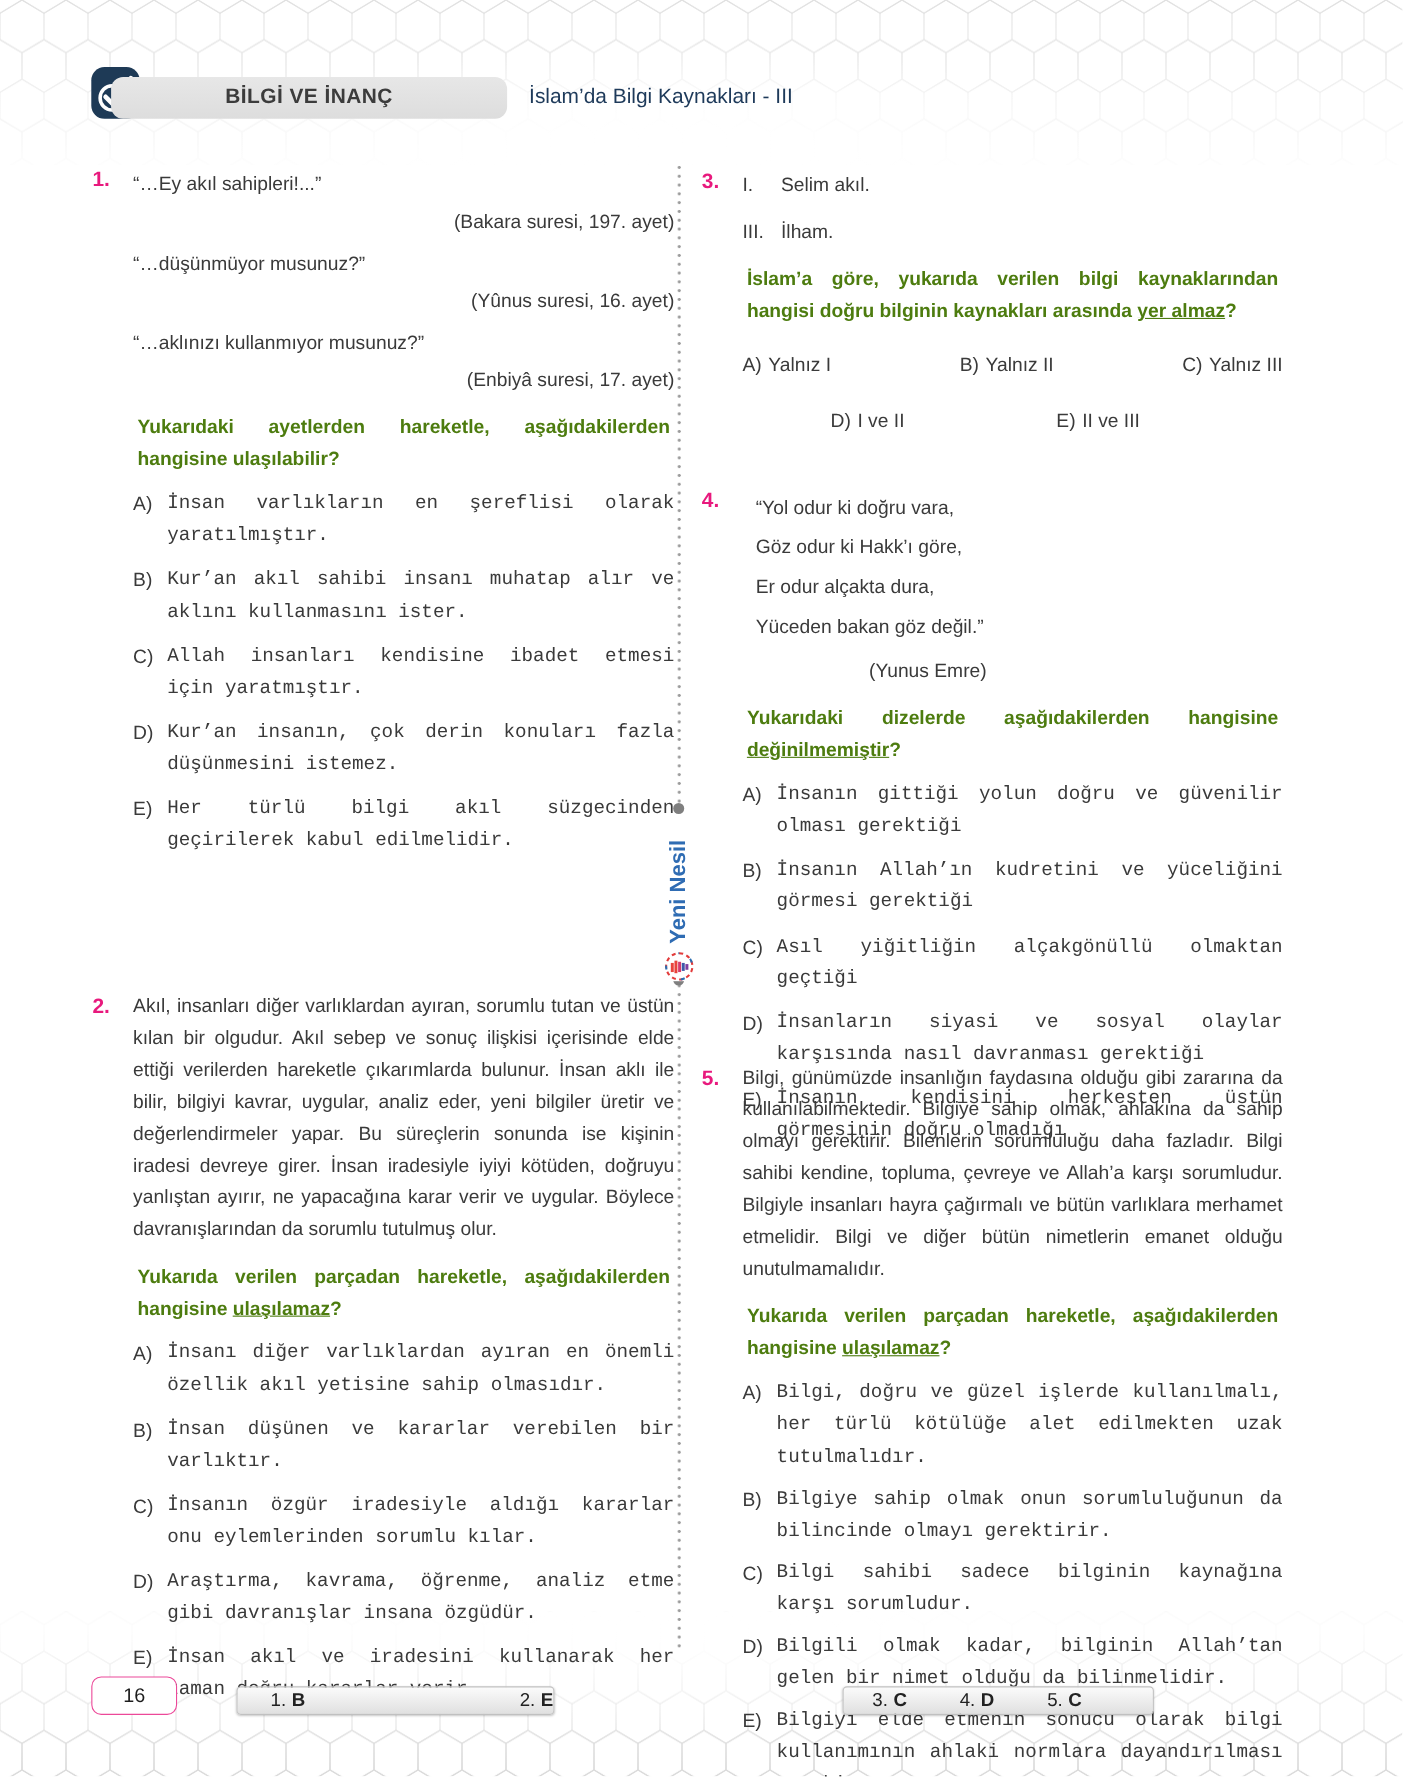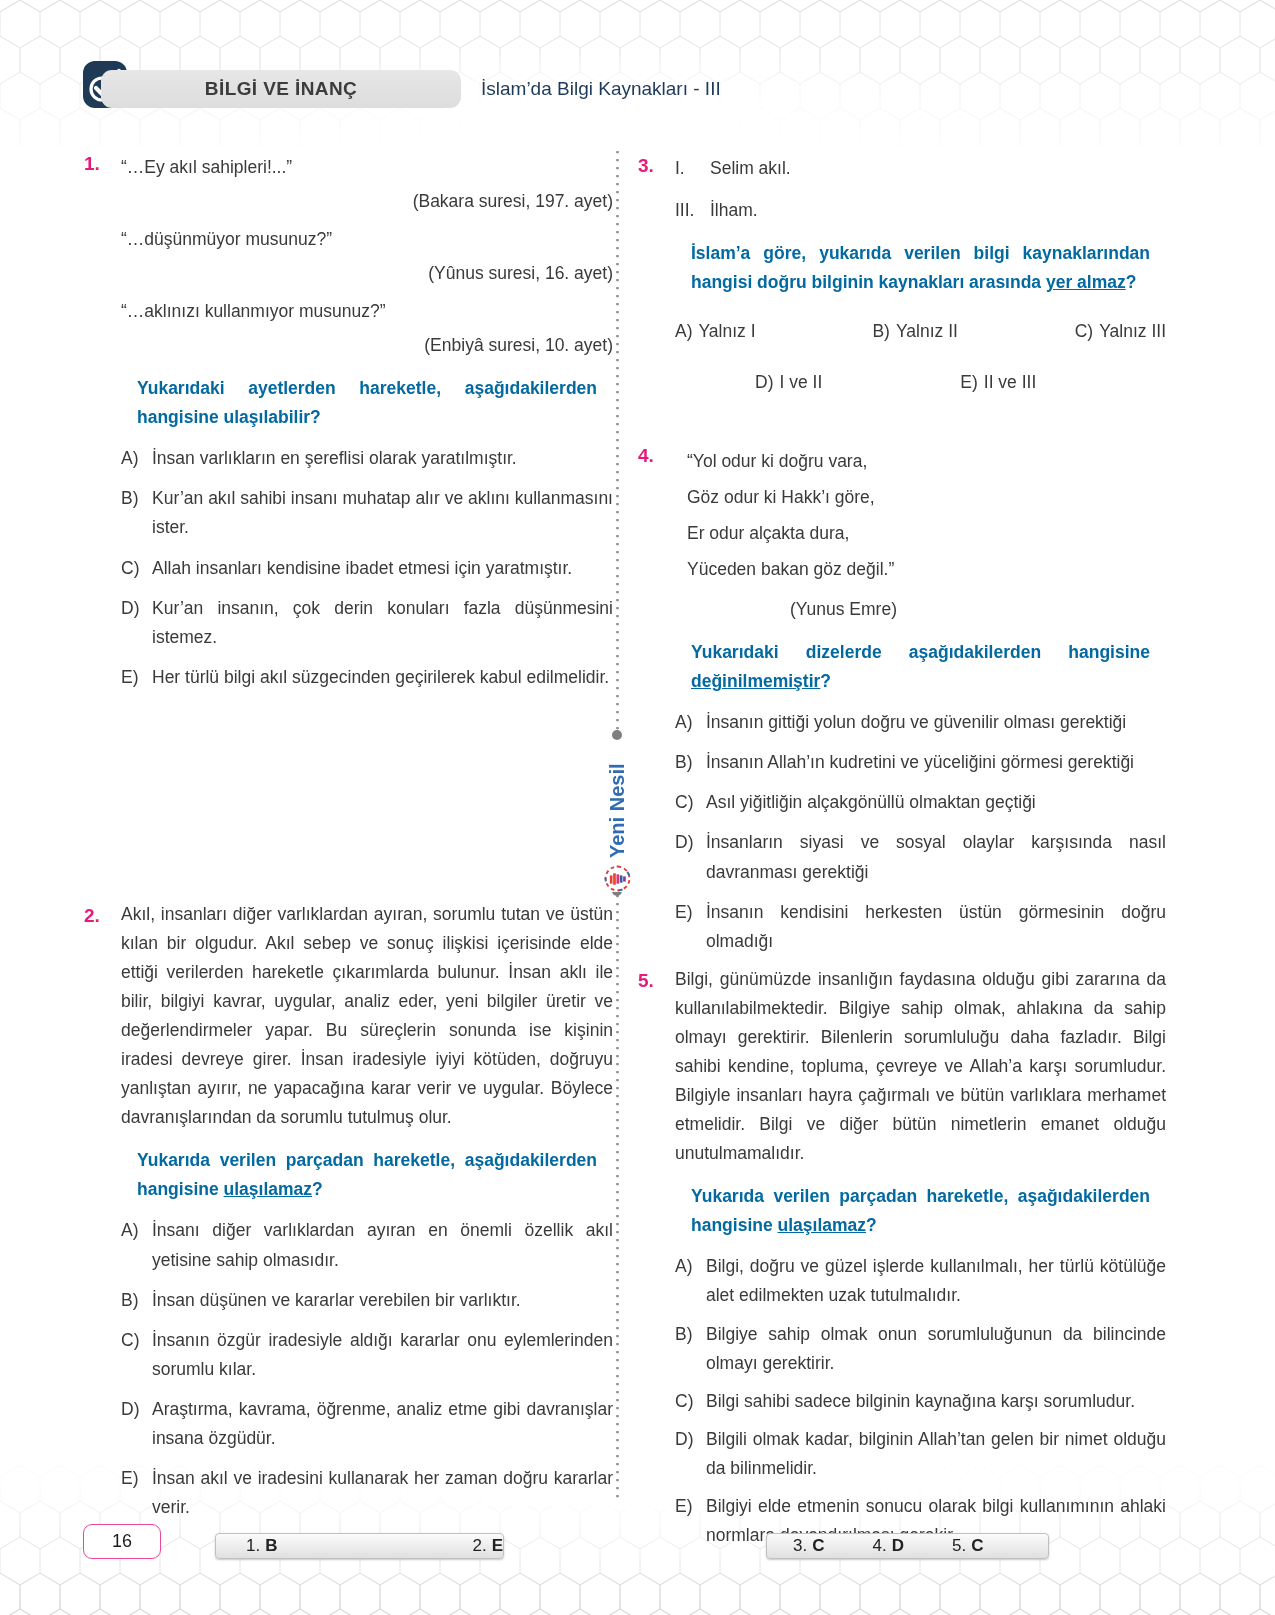--- a/index.html
+++ b/index.html
@@ -40,25 +40,25 @@
   .brand { position:absolute; left:542px; top:798px; width:150px; height:38px;
     transform:rotate(-90deg); background:#ffffff;
     display:flex; align-items:center; gap:7px; justify-content:flex-start; }
   .brand-text { font-size:20px; font-weight:bold; color:#2f6cb3; white-space:nowrap; }
   
   .q { position:absolute; font-size:17.5px; line-height:1.66; }
   .q .qnum { position:absolute; left:0; top:0; color:#e8197d; font-weight:bold; font-size:19px; }
   .q .qcontent { margin-left:37px; }
   .quote-line { margin-top:5px; }
   .quote-src { text-align:right; margin:5px 0 9px; }
-  .stem { font-weight:bold; color:#0369a1; text-align:justify; margin:14px 16px 12px; }
+  .stem { font-weight:bold; color:#4d7c0f; text-align:justify; margin:14px 4px 12px; }
   .stem .u { text-decoration:underline; }
   .opt { display:flex; margin:11px 0; }
   .opt .letter { flex:0 0 31px; }
-  .opt .text { flex:1; text-align:justify; }
+  .opt .text { flex:1; text-align:justify;font-family:Liberation Mono, monospace; }
   .body-par { text-align:justify; }
   .ritem { display:flex; margin:4px 0 13px; }
   .ritem .numeral { flex:0 0 35px; }
   .row3 { display:flex; justify-content:space-between; margin-top:20px; }
   .row3 .o { display:flex; gap:6px; }
   .row3-2 { display:flex; justify-content:flex-start; padding-left:80px; margin-top:22px; }
   .row3-2 .o { display:flex; gap:6px; }
   .row3-2 .o + .o { margin-left:138px; }
   .poem-line { margin:7px 12px; }
   .poem-src { margin:11px 0 12px 115px; }
@@ -142,21 +142,21 @@
 </div>
 
 <div class="q" style="left:84px; top:148px; width:529px;">
   <span class="qnum">1.</span>
   <div class="qcontent">
     <div class="quote-line">“…Ey akıl sahipleri!...”</div>
     <div class="quote-src">(Bakara suresi, 197. ayet)</div>
     <div class="quote-line">“…düşünmüyor musunuz?”</div>
     <div class="quote-src">(Yûnus suresi, 16. ayet)</div>
     <div class="quote-line">“…aklınızı kullanmıyor musunuz?”</div>
-    <div class="quote-src">(Enbiyâ suresi, 10. ayet)</div>
+    <div class="quote-src">(Enbiyâ suresi, 17. ayet)</div>
     <div class="stem"><span>Yukarıdaki ayetlerden hareketle, aşağıdakilerden hangisine ulaşılabilir?</span><span class="u"></span><span></span></div>
     <div class="opt">
         <span class="letter">A)</span>
         <div class="text">İnsan varlıkların en şereflisi olarak yaratılmıştır.</div>
       </div>
     <div class="opt">
         <span class="letter">B)</span>
         <div class="text">Kur’an akıl sahibi insanı muhatap alır ve aklını kullanmasını ister.</div>
       </div>
     <div class="opt">

